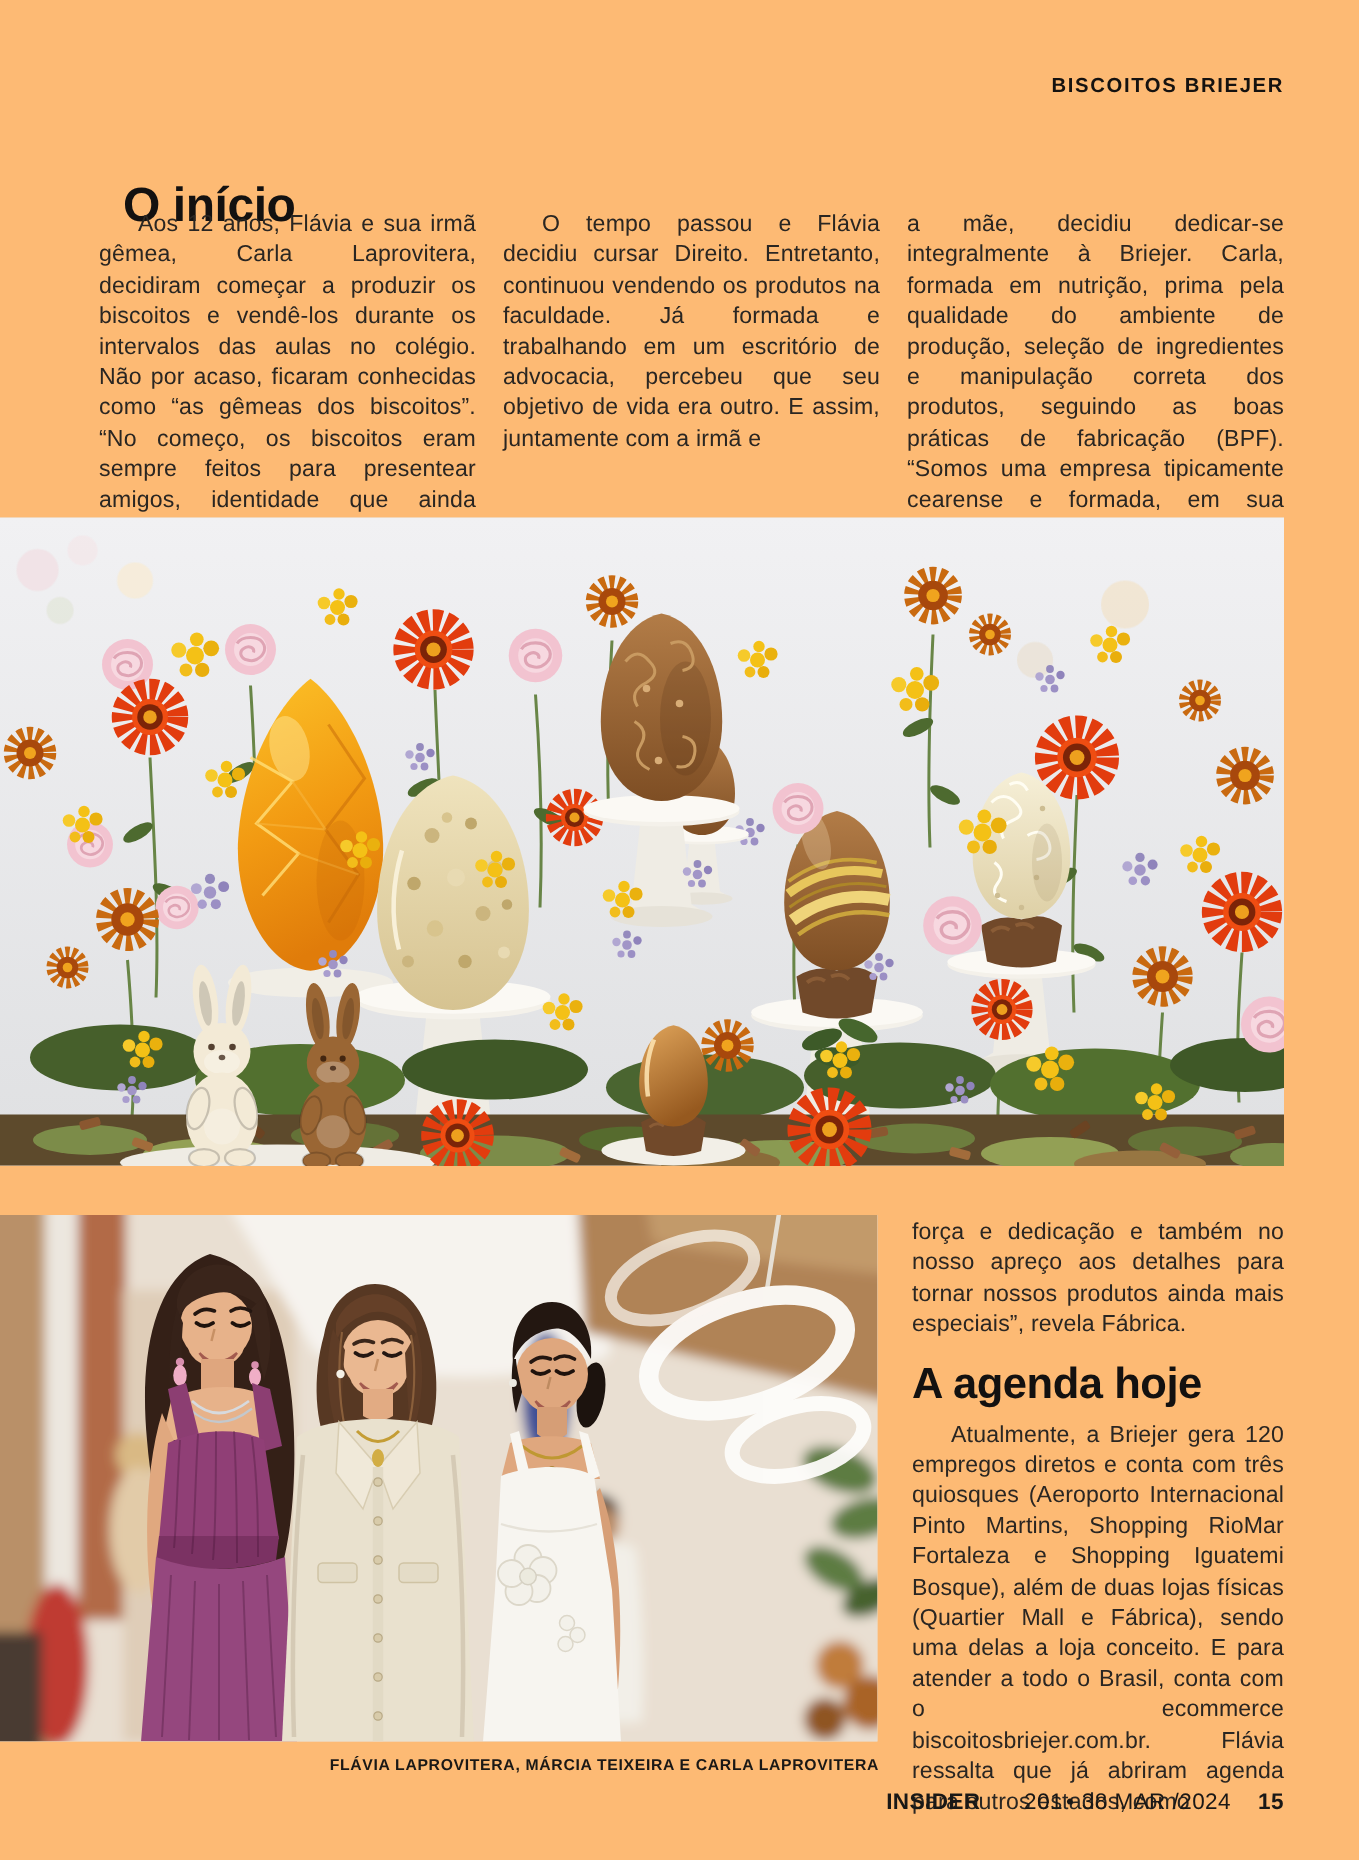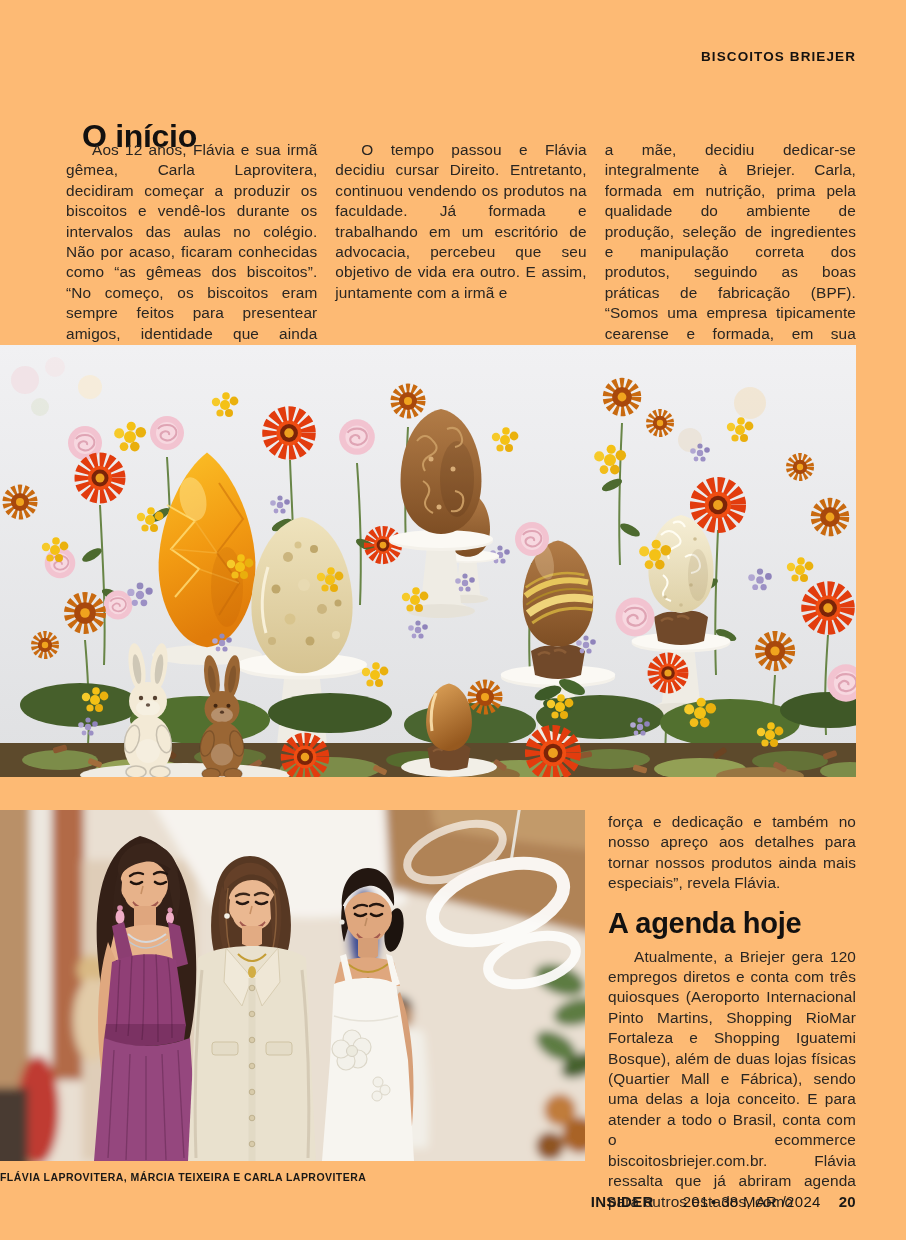--- a/index.html
+++ b/index.html
@@ -38,21 +38,21 @@
   }
   .right-col{
     position:absolute;top:812px;left:608px;width:248px;
   }
   .today-heading{
     margin:13px 0 7px 0;font-size:29px;font-weight:bold;
     letter-spacing:-.3px;color:#131110;
   }
   .caption{
     position:absolute;top:1171px;left:0;width:586px;margin:0;
-    text-align:left;font-size:10.5px;font-weight:bold;
+    text-align:right;font-size:10.5px;font-weight:bold;
     letter-spacing:.45px;color:#1a1816;
   }
   .folio{
     position:absolute;top:1193px;right:50px;
     font-size:15px;color:#1a1816;letter-spacing:.3px;
     display:flex;align-items:flex-start;
   }
   .folio .mag{font-weight:bold;margin-right:5px;}
   .folio .issue{margin-right:2px;padding-left:24px;}
   .folio .sep{margin-right:5px;}
@@ -598,28 +598,28 @@
         <rect x="14" y="232" width="26" height="13" rx="3" fill="#e4dcc7" stroke="#cfc3a4" stroke-width="1"></rect>
         <g fill="none" stroke="rgba(120,100,70,0.18)" stroke-width="3">
           <path d="M-50,160 C-56,220 -58,290 -56,348"></path>
             <path d="M50,160 C56,220 58,290 56,348"></path>
         </g>
       </g>
     </svg>
   </figure>
 
   <div class="right-col">
-    <p class="body-text">força e dedicação e também no nosso apreço aos detalhes para tornar nossos produtos ainda mais especiais”, revela Flávia.</p>
+    <p class="body-text">força e dedicação e também no nosso apreço aos detalhes para tornar nossos produtos ainda mais especiais”, revela Fábrica.</p>
     <h2 class="today-heading">A agenda hoje</h2>
     <p class="body-text indent">Atualmente, a Briejer gera 120 empregos diretos e conta com três quiosques (Aeroporto Internacional Pinto Martins, Shopping RioMar Fortaleza e Shopping Iguatemi Bosque), além de duas lojas físicas (Quartier Mall e Fábrica), sendo uma delas a loja conceito. E para atender a todo o Brasil, conta com o ecommerce biscoitosbriejer.com.br. Flávia ressalta que já abriram agenda para outros estados, como</p>
   </div>
 
   <figcaption class="caption">FLÁVIA LAPROVITERA, MÁRCIA TEIXEIRA E CARLA LAPROVITERA</figcaption>
 
   <div class="folio">
     <span class="mag">INSIDER</span>
     <span class="issue">201</span>
     <span class="sep">•</span>
     <span class="date">38 MAR /2024</span>
-    <span class="pagenum">20</span>
+    <span class="pagenum">15</span>
   </div>
 
 </div>
 
 </body></html>

